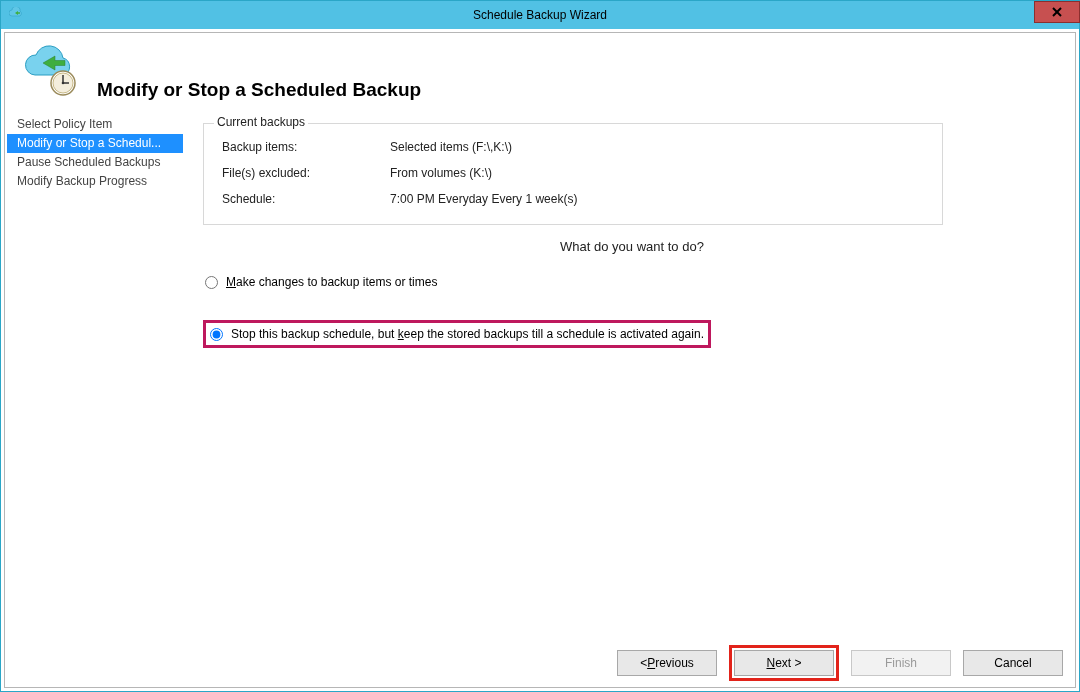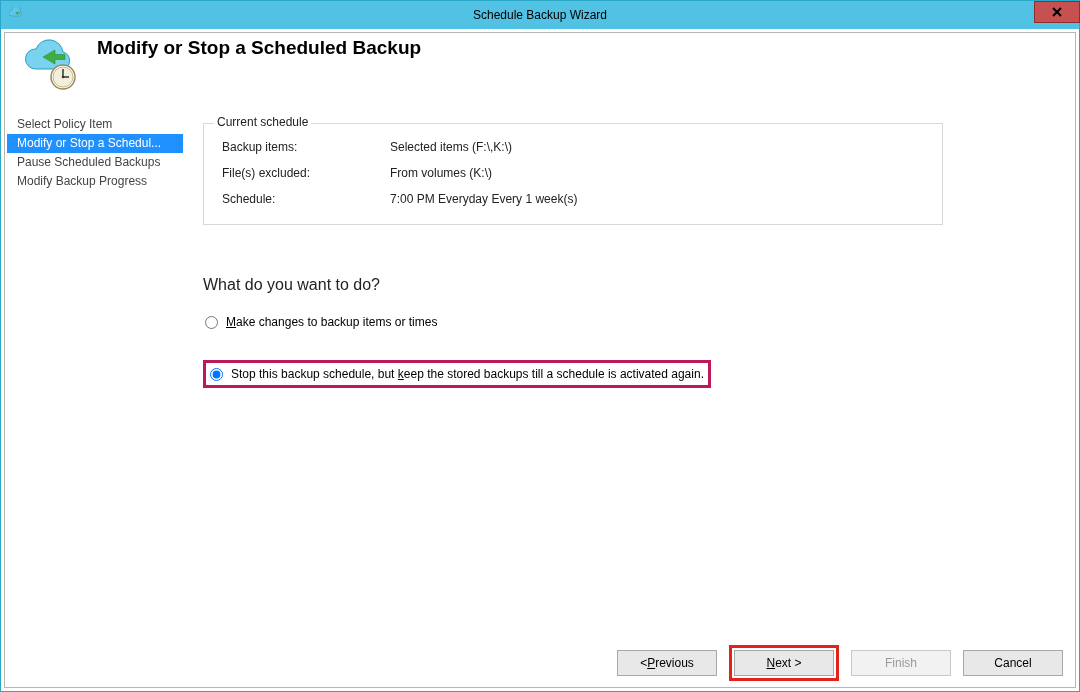--- a/index.html
+++ b/index.html
@@ -36,21 +36,21 @@
       color: #fff; font-weight: bold;
       display: flex; align-items: center; justify-content: center;
       font-size: 13px;
       position: relative;
       top: -3px;
       right: -1px;
     }
     .header-area {
       flex: 0 0 82px;
       padding: 8px 20px 10px 20px;
-      display: flex; align-items: flex-start;
+      display: flex; align-items: flex-end;
     }
     .header-icon { width: 58px; height: 58px; margin-right: 18px; display:flex; align-items:center; justify-content:center;}
     .header-title { font-size: 19px; font-weight: bold; color: #000; }
     .body-area {
       flex: 1 1 auto;
       display: flex;
       padding: 0 6px 0 6px;
     }
     .sidebar {
       flex: 0 0 176px;
@@ -86,21 +86,21 @@
       top: -9px; left: 10px;
       background: #fff;
       padding: 0 3px;
       font-size: 12px;
       color: #222;
     }
     .settings-row { display: flex; margin-bottom: 12px; }
     .settings-row:last-child { margin-bottom: 0; }
     .settings-label { flex: 0 0 120px; color: #222; }
     .settings-value { color: #222; margin-left: 48px; }
-    .prompt { margin-top: 51px; margin-bottom: 18px; font-size: 16px; color: #222;}
+    .prompt { margin-top: 14px; margin-bottom: 18px; font-size: 13px; color: #222; text-align: center;}
     .radio-row {
       display: flex; align-items: center;
       padding: 3px 0;
     }
     .radio-row input[type=radio]{ margin: 0 8px 0 2px; }
     .highlight-box {
       border: 3px solid #be185d;
       padding: 4px 4px 4px 2px;
       display: inline-flex; align-items: center;
       margin-top: 28px;
@@ -176,21 +176,21 @@
     <div class="sidebar">
       <div class="sidebar-item">Select Policy Item</div>
       <div class="sidebar-item active">Modify or Stop a Schedul...</div>
       <div class="sidebar-item">Pause Scheduled Backups</div>
       <div class="sidebar-item">Modify Backup Progress</div>
     </div>
 
     <div class="content">
 
       <div class="fieldset">
-        <span class="fieldset-legend">Current schedule</span>
+        <span class="fieldset-legend">Current backups</span>
         <div class="settings-row">
           <span class="settings-label">Backup items:</span>
           <span class="settings-value">Selected items (F:\,K:\)</span>
         </div>
         <div class="settings-row">
           <span class="settings-label">File(s) excluded:</span>
           <span class="settings-value">From volumes (K:\)</span>
         </div>
         <div class="settings-row">
           <span class="settings-label">Schedule:</span>

